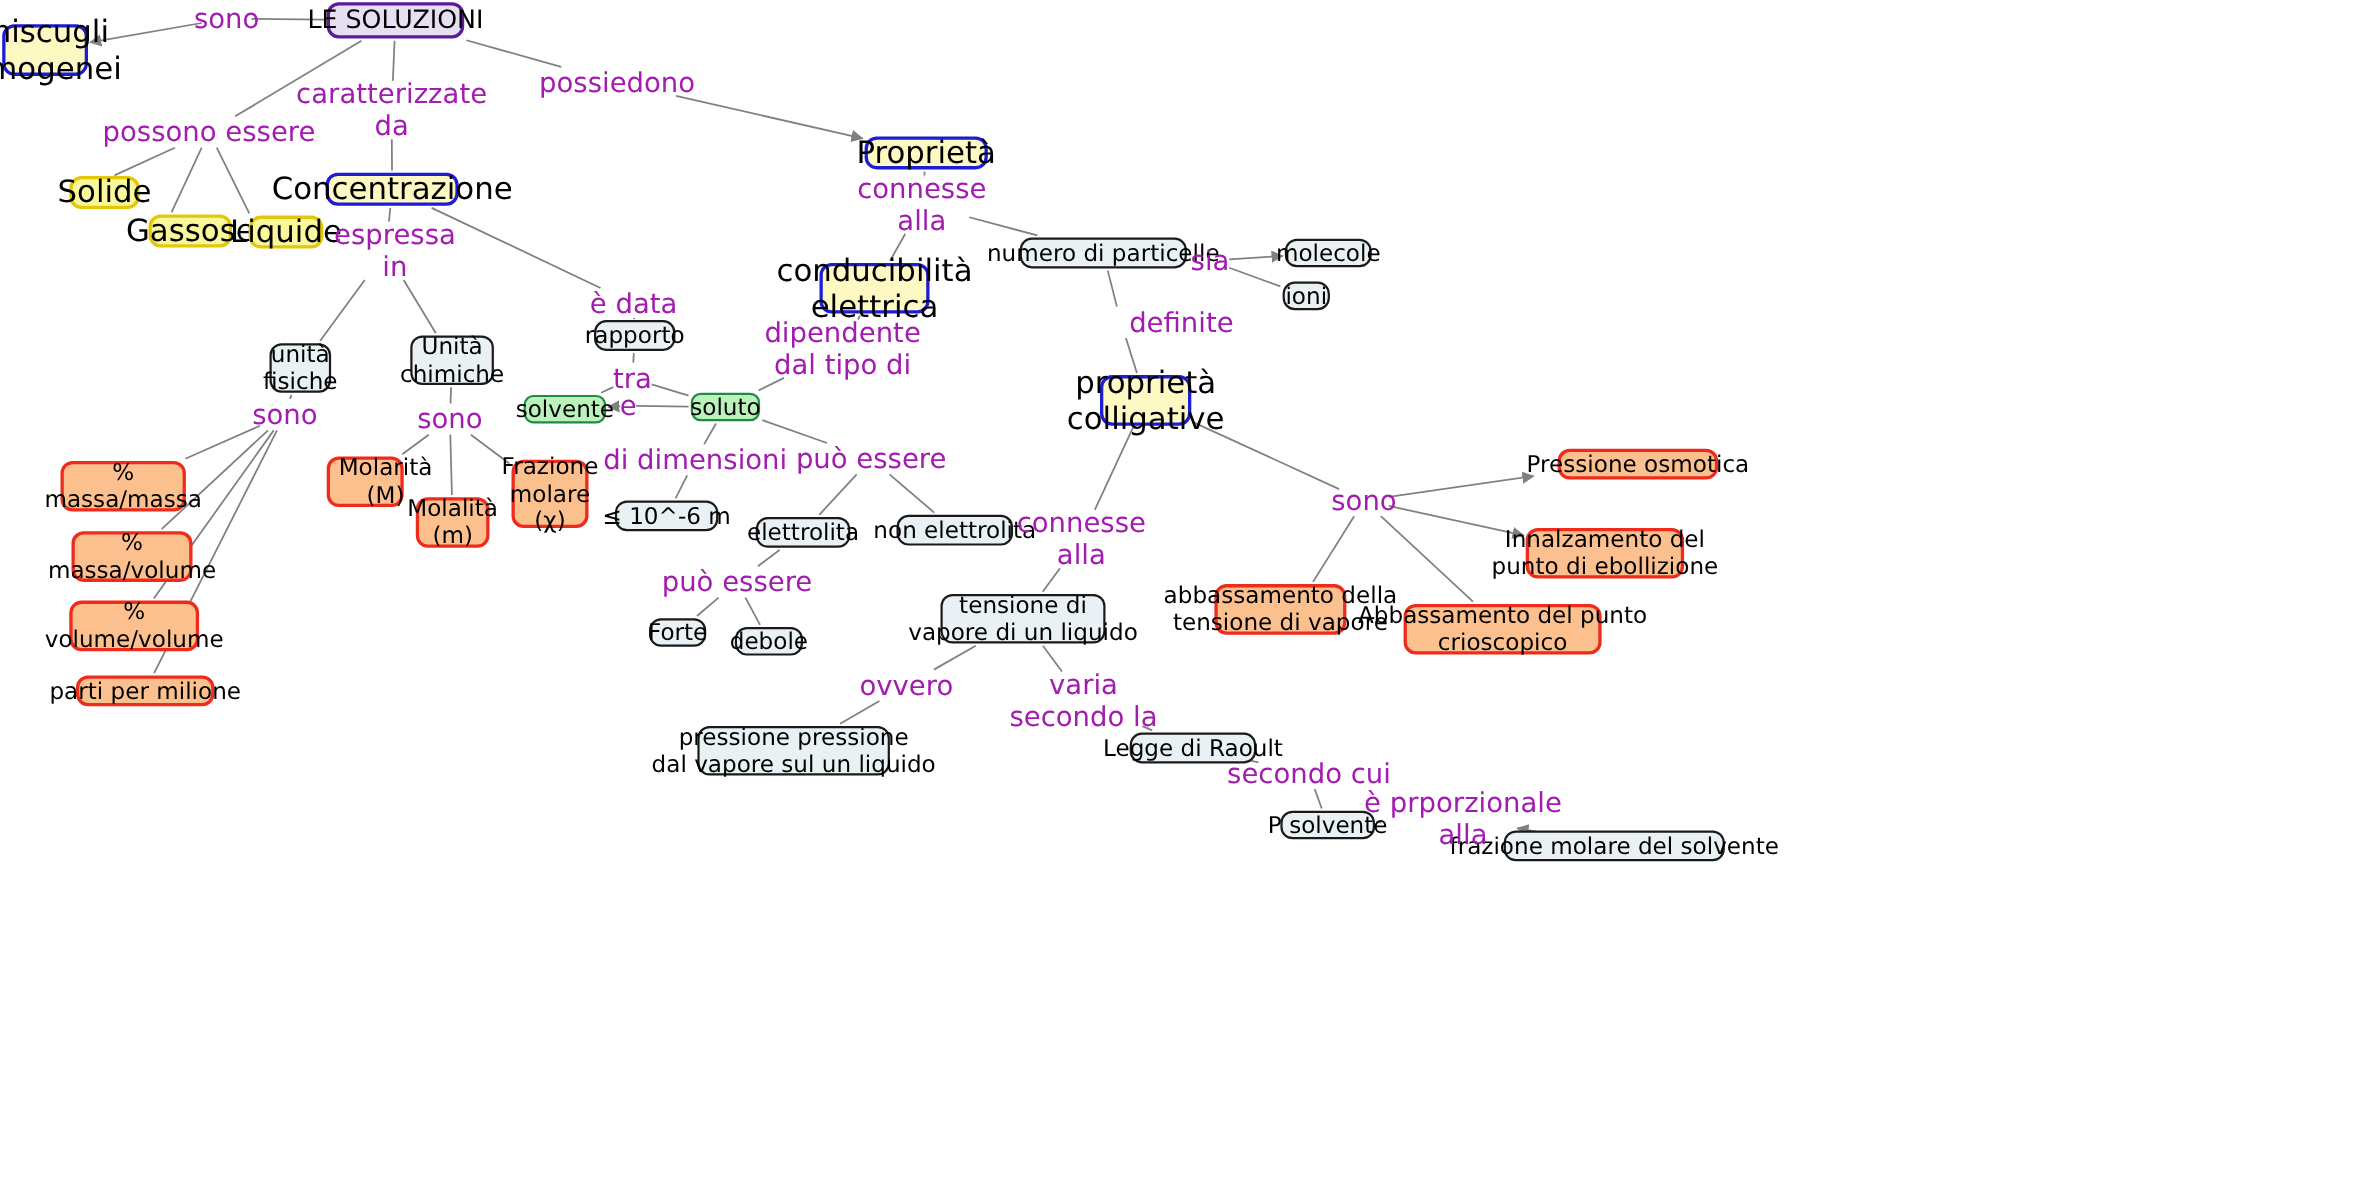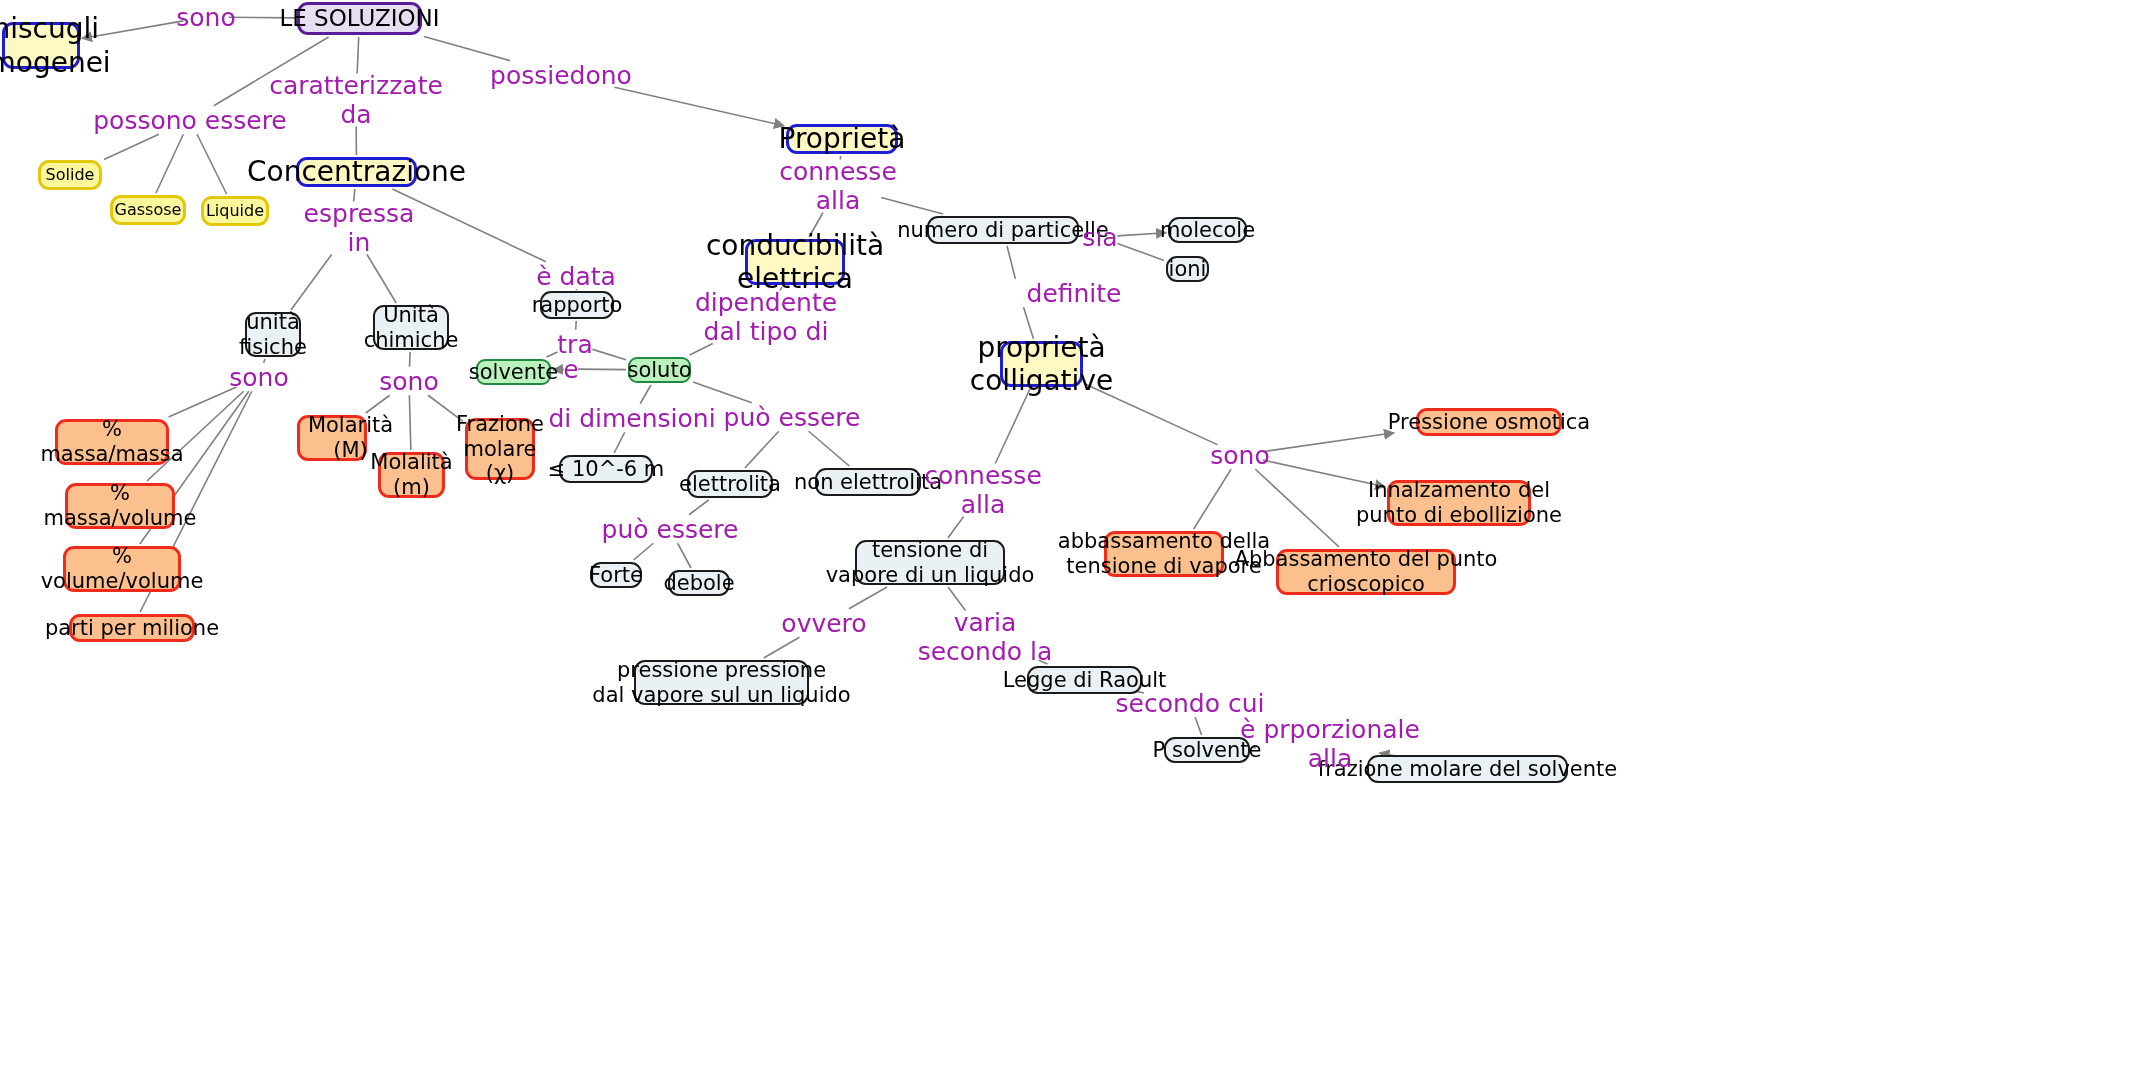--- a/index.html
+++ b/index.html
@@ -17,21 +17,21 @@
     display:flex;align-items:center;justify-content:center;
     text-align:center;
     border-radius:10px;
     line-height:1.18;
     white-space:pre;
     color:#000000;
   }
   
   .n-title{background:#e6dff2;border:3px solid #5c1b99;border-radius:11px;font-size:23px;}
   .n-cyan{background:#fef9c3;border:3px solid #1d1dd6;border-radius:11px;font-size:28px;}
-  .n-yellow{background:#fbf79b;border:3px solid #e3c709;border-radius:11px;font-size:16px;}
+  .n-yellow{background:#fbf79b;border:3px solid #e3c709;border-radius:11px;font-size:28px;margin-left:25px;}
   .n-orange{background:#fcc08f;border:3px solid #ef2b1b;border-radius:11px;font-size:21px;}
   .n-grey{background:#eaf1f4;border:2.5px solid #1a1a1a;border-radius:11px;font-size:21px;}
   .n-green{background:#bbf2bb;border:2.5px solid #1f8b42;border-radius:9px;font-size:21px;}
   .lbl{
     position:absolute;
     color:#a21caf;
     font-size:25px;
     line-height:1.16;
     text-align:center;
     white-space:pre;

